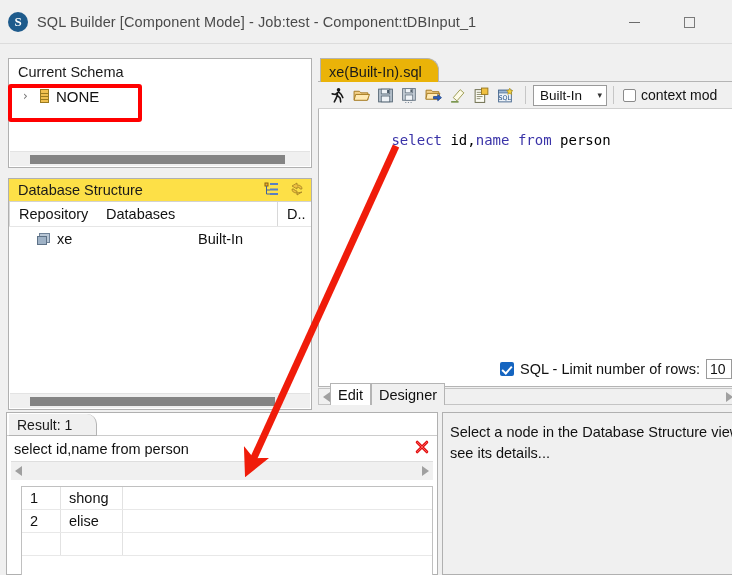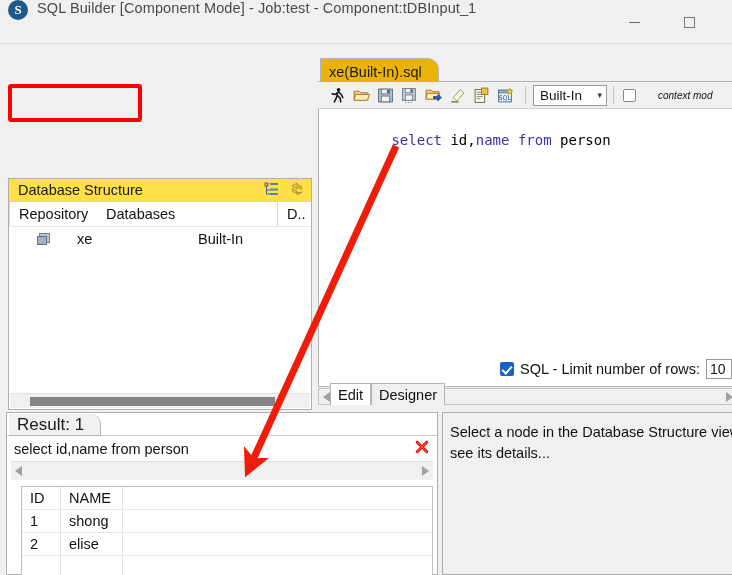--- a/index.html
+++ b/index.html
@@ -15,21 +15,21 @@
     width: 732px; height: 575px;
     background: #f0f0f0;
     overflow: hidden;
   }
 
   
   #titlebar {
     position: absolute; left: 0; top: 0; width: 732px; height: 44px;
     background: #f0f0f0;
     border-bottom: 1px solid #dcdcdc;
-    display: flex; 
+    display: flex; align-items: center;
   }
   #app-icon {
     width: 20px; height: 20px; margin-left: 8px; margin-right: 9px;
     border-radius: 50%;
     background: #1e5b8c;
     position: relative;
     flex: 0 0 auto;
   }
   #app-icon::after {
     content: "S";
@@ -159,21 +159,21 @@
     width: 14px; height: 13px; margin-right: 6px; position: relative; flex:0 0 auto;
   }
   .db-icon .b1 {
     position: absolute; left: 2px; top: 0; width: 11px; height: 10px;
     background: #b9c7d6; border: 1px solid #6f8298;
   }
   .db-icon .b2 {
     position: absolute; left: 0; top: 3px; width: 10px; height: 9px;
     background: #9fb2c6; border: 1px solid #5e7287;
   }
-  .db-name { font-size: 14.5px; color: #111; margin-left: 20px; }
+  .db-name { font-size: 14.5px; color: #111; }
 
   
   #sql-area {
     position: absolute; left: 318px; top: 58px; width: 420px; height: 348px;
   }
   #sql-tabrow {
     position: absolute; left: 0; top: 0; height: 24px; width: 100%;
   }
   #sql-tab {
     position: absolute; left: 2px; top: 0;
@@ -205,22 +205,22 @@
   }
   #tb-combo {
     width: 74px; height: 21px; background: #fff;
     border: 1px solid #9a9a9a;
     display: flex; align-items: center; justify-content: space-between;
     padding: 0 4px 0 6px; font-size: 13.5px; color: #111;
   }
   #tb-combo .chev { font-size: 9px; color: #333; }
   .tb-sep2 { width: 1px; height: 18px; background: #c6c6c6; margin: 0 6px; }
   #tb-ctx {
-    display: flex; align-items: center; gap: 22px; margin-left: 3px;
-    font-size: 10px; color: #111; white-space: nowrap; font-style: italic;
+    display: flex; align-items: center; gap: 5px; margin-left: 3px;
+    font-size: 14px; color: #111; white-space: nowrap;
   }
   .cbox {
     width: 13px; height: 13px; background: #fff;
     border: 1px solid #8a8a8a; border-radius: 2px; flex: 0 0 auto;
   }
 
   #sql-editor {
     position: absolute; left: 0; top: 51px; width: 420px; height: 278px;
     background: #fff; border: 1px solid #b4b4b4; border-top: none;
     overflow: hidden;
@@ -281,25 +281,25 @@
   }
   .mode-tab.active { background: #fff; }
 
   
   #result-panel {
     left: 6px; top: 412px; width: 432px; height: 163px;
     background: #fff; border: 1px solid #b0b0b0;
   }
   #result-tab {
     position: absolute; left: 2px; top: 1px;
-    height: 22px; padding: 0 16px 0 8px;
+    height: 22px; padding: 0 24px 0 8px;
     background: #f0f0f0;
     border-right: 1px solid #b4b4b4; border-bottom: 1px solid #b4b4b4;
     border-radius: 0 10px 0 0;
-    font-size: 17px; color: #1a1a1a;
+    font-size: 14px; color: #1a1a1a;
     display: flex; align-items: center;
   }
   #result-tabline {
     position: absolute; left: 0; top: 22px; width: 430px; height: 1px;
     background: #cccccc;
   }
   #result-query-row {
     position: absolute; left: 0; top: 23px; width: 430px; height: 25px;
     display: flex; align-items: center;
   }
@@ -359,20 +359,31 @@
     <div id="app-icon"></div>
     <div id="title-text">SQL Builder [Component Mode] - Job:test - Component:tDBInput_1</div>
     <div class="winbtn" id="btn-min">
       <span class="glyph"></span>
     </div>
     <div class="winbtn" id="btn-max">
       <span class="glyph"></span>
     </div>
   </div>
 
+  <div class="panel" id="schema-panel">
+    <div id="schema-title">Current Schema</div>
+    <div id="schema-row">
+      <span class="tree-arrow">›</span>
+      <span class="schema-icon"></span>
+      <span id="schema-label">NONE</span>
+    </div>
+    <div class="hscroll">
+      <div class="thumb" style="left:20px; width:255px;"></div>
+    </div>
+  </div>
   <div id="schema-highlight"></div>
 
   <div class="panel" id="dbstruct-panel">
     <div id="dbstruct-header">
       <div id="dbstruct-title">Database Structure</div>
       <div id="dbstruct-icons">
         <svg class="mini-icon" viewBox="0 0 16 16">
           <rect x="1" y="2" width="3" height="3" fill="#f0b030" stroke="#8a6010"></rect>
           <path d="M2.5 5 V13 H6" stroke="#4060a0" fill="none" stroke-width="1"></path>
           <path d="M2.5 9 H6" stroke="#4060a0" fill="none" stroke-width="1"></path>
@@ -518,25 +529,20 @@
           <path d="M2.2 2.2 L11.8 11.8 M11.8 2.2 L2.2 11.8" stroke="#ff5555" stroke-width="1" stroke-linecap="round"></path>
         </svg>
       </span>
     </div>
     <div id="result-hscroll">
       <span class="tri-left"></span>
       <span class="tri-right"></span>
     </div>
     <div id="result-table">
       <div class="rt-row">
-        <div class="rt-cell rt-c0">ID</div>
-        <div class="rt-cell rt-c1">NAME</div>
-        <div class="rt-cell rt-c2"></div>
-      </div>
-      <div class="rt-row">
         <div class="rt-cell rt-c0">1</div>
         <div class="rt-cell rt-c1">shong</div>
         <div class="rt-cell rt-c2"></div>
       </div>
       <div class="rt-row">
         <div class="rt-cell rt-c0">2</div>
         <div class="rt-cell rt-c1">elise</div>
         <div class="rt-cell rt-c2"></div>
       </div>
       <div class="rt-row">

